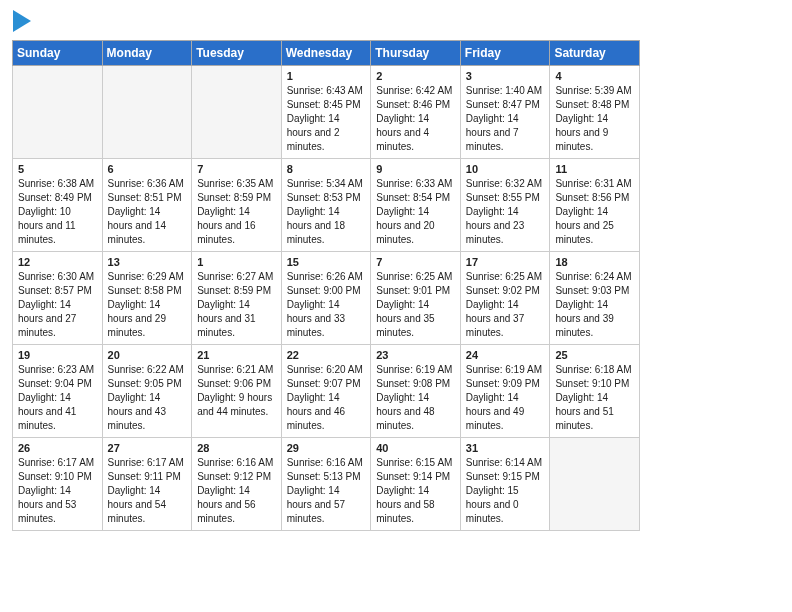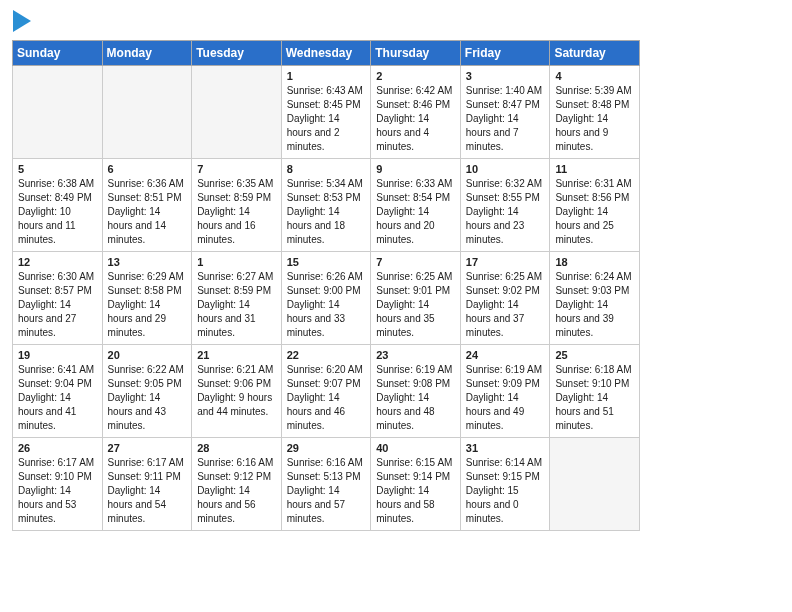--- a/index.html
+++ b/index.html
@@ -275,21 +275,21 @@
               <div>Sunrise: 6:24 AM</div>
               <div>Sunset: 9:03 PM</div>
               <div>Daylight: 14 hours and 39 minutes.</div>
             </div>
           </td>
         </tr>
         <tr>
           <td>
             <span class="day-num">19</span>
             <div class="cell-text">
-              <div>Sunrise: 6:41 AM</div>
+              <div>Sunrise: 6:23 AM</div>
               <div>Sunset: 9:04 PM</div>
               <div>Daylight: 14 hours and 41 minutes.</div>
             </div>
           </td>
           <td>
             <span class="day-num">20</span>
             <div class="cell-text">
               <div>Sunrise: 6:22 AM</div>
               <div>Sunset: 9:05 PM</div>
               <div>Daylight: 14 hours and 43 minutes.</div>

